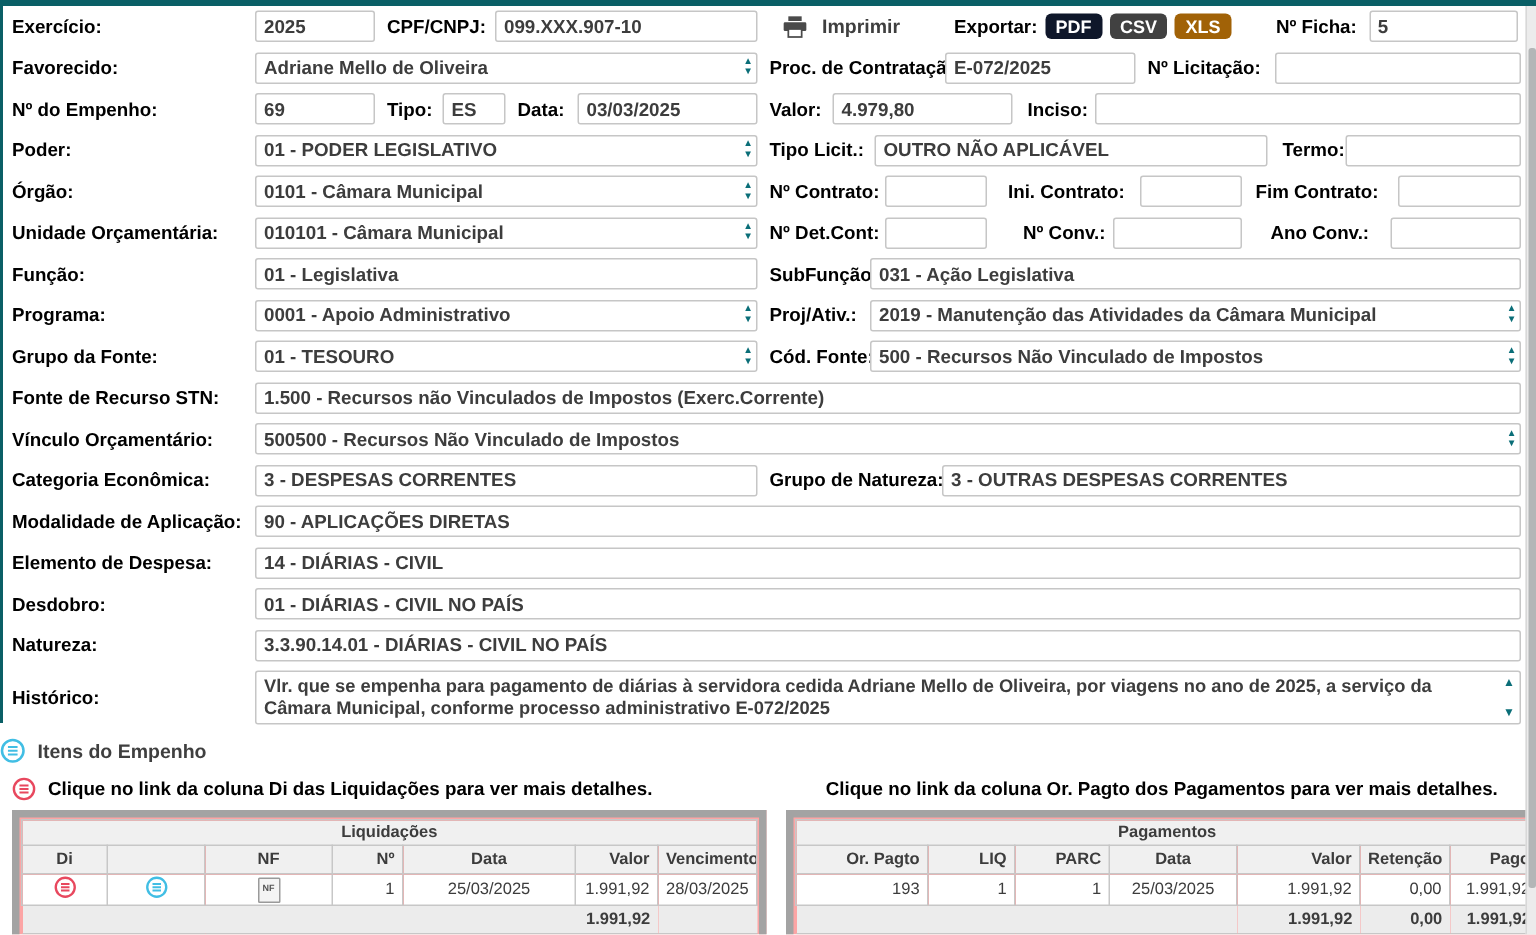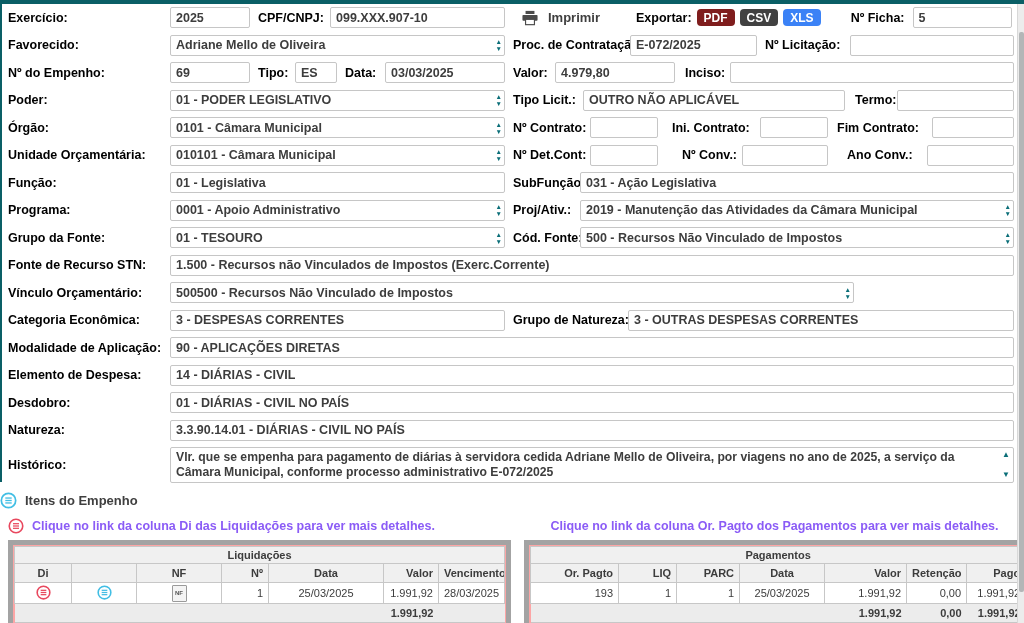--- a/index.html
+++ b/index.html
@@ -16,24 +16,24 @@
   .inp .val{font-weight:700;font-size:12.5px;color:#3D3D3D;white-space:nowrap;}
   .spinner{position:absolute;right:2px;top:50%;transform:translateY(-50%);display:flex;flex-direction:column;
            align-items:center;color:#0A6E78;font-size:6.5px;line-height:1.15;cursor:pointer;}
   .spinner i{font-style:normal;}
   .histbox{position:relative;width:844px;height:36px;border:1px solid #C6C6C6;border-radius:2px;box-sizing:border-box;
            padding:2px 16px 2px 5px;font-weight:700;font-size:12.2px;color:#3D3D3D;line-height:15px;overflow:hidden;}
   .scrollarrow{position:absolute;right:3px;color:#0A6E78;font-size:8px;line-height:8px;cursor:pointer;}
   .darktext{color:#3F3F3F;font-weight:700;font-size:13px;}
   .badge{display:inline-flex;align-items:center;justify-content:center;height:17px;border-radius:4px;
          color:#fff;font-weight:700;font-size:12px;padding:0 7px;margin-left:5px;cursor:pointer;}
-  .b-pdf{background:#7f1d1d;}  .b-csv{background:#414141;}  .b-xls{background:#3b82f6;}
+  .b-pdf{background:#0f172a;}  .b-csv{background:#414141;}  .b-xls{background:#a16207;}
   .iconrow{display:flex;align-items:center;height:18px;margin:0 0 9px 0;padding-left:0;}
   .notesrow{display:flex;align-items:center;height:16px;margin-bottom:6px;padding-left:8px;}
-  .note{font-weight:700;font-size:12.5px;color:#8b5cf6;white-space:nowrap;}
+  .note{font-weight:700;font-size:12.5px;color:#000000;white-space:nowrap;}
   .tables{display:flex;gap:13px;padding-left:8px;}
   .tblwrap{border:5px solid #a3a3a3;background:#fca5a5;padding:1px;box-sizing:border-box;}
   table.tbl{border-collapse:collapse;table-layout:fixed;font-size:11px;color:#3C3C3C;}
   .tbl th,.tbl td{border:1px solid #C7C7C7;padding:1px 5px;box-sizing:border-box;overflow:hidden;white-space:nowrap;}
   .tbl .titleRow th{background:#F0F0F0;font-weight:700;height:17px;text-align:center;font-size:11px;}
   .tbl .headRow th{background:#F0F0F0;font-weight:700;height:19px;}
   .tbl tbody td{height:21px;background:#fff;font-weight:400;}
   .tbl tfoot td{height:19px;background:#ECECEC;font-weight:700;border-left:none;border-right:none;}
   .r{text-align:right;} .c{text-align:center;}
   .circicon{display:inline-flex;flex:0 0 auto;}
@@ -218,21 +218,21 @@
 
     <div class="row">
       <span class="lbl main">Fonte de Recurso STN:</span>
       <div class="inp" style="width:844px">
           <span class="val">1.500 - Recursos não Vinculados de Impostos (Exerc.Corrente)</span>
         </div>
     </div>
 
     <div class="row">
       <span class="lbl main">Vínculo Orçamentário:</span>
-      <div class="inp" style="width:684px;padding-right:10px">
+      <div class="inp" style="width:844px;padding-right:10px">
         <span class="val">500500 - Recursos Não Vinculado de Impostos</span>
         <span class="spinner">
             <i>▲</i>
             <i>▼</i>
           </span>
       </div>
     </div>
 
     <div class="row">
       <span class="lbl main">Categoria Econômica:</span>

